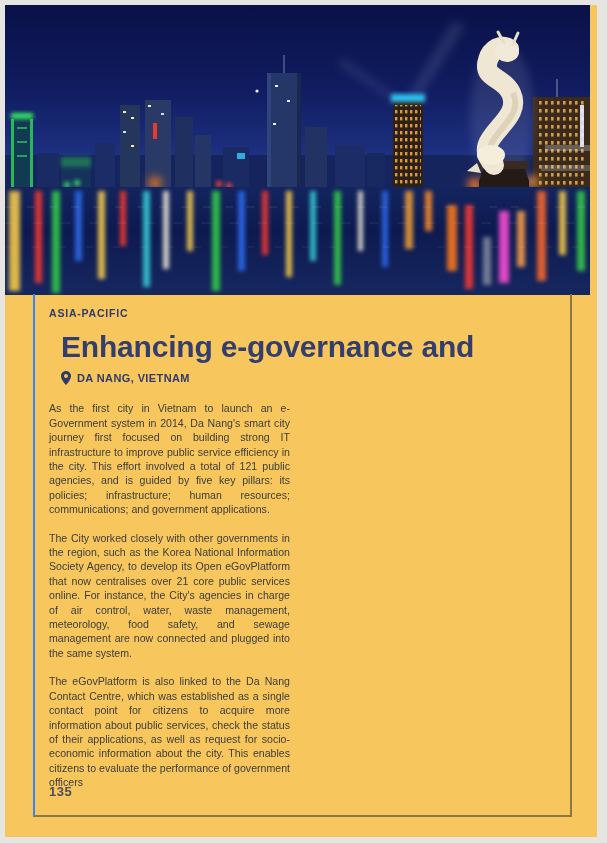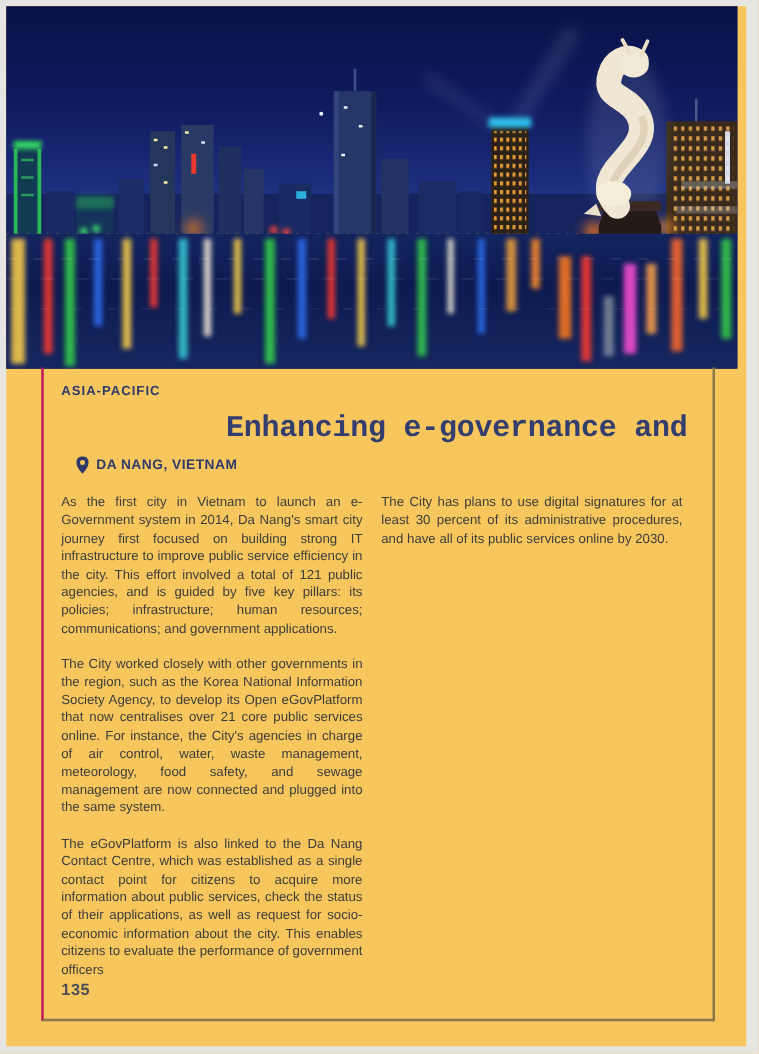--- a/index.html
+++ b/index.html
@@ -12,44 +12,45 @@
     position:absolute;left:5px;top:5px;width:592px;height:832px;
     background:#F7C75E;
   }
   .photo{
     position:absolute;left:0;top:0;width:585px;height:290px;overflow:hidden;
     background:#0c1654;
   }
   .photo svg{display:block;width:100%;height:100%;}
   .content-box{
     position:absolute;left:28px;right:25px;top:289px;bottom:20px;
-    border-left:2px solid #be185d;
+    border-left:2px solid #3b82f6;
     border-right:2px solid #8a7947;
     border-bottom:2px solid #8a7947;
   }
   .kicker{
     margin:13px 0 0 14px;
     font-size:10.5px;font-weight:600;letter-spacing:.8px;
     color:#2f3a6b;
   }
   .title{
     margin:12px 20px 0 26px;
-    font-family:Liberation Mono, monospace;
-    font-weight:bold;font-size:24px;line-height:1.08;
-    color:#333d6e;letter-spacing:-0.2px;text-align:right;
+    font-family:Liberation Sans, sans-serif;
+    font-weight:bold;font-size:30px;line-height:1.08;
+    color:#333d6e;letter-spacing:-0.2px;
   }
   .location{
     margin:8px 0 0 26px;
     display:flex;align-items:center;gap:6px;
     font-size:11px;font-weight:bold;letter-spacing:.4px;color:#2f3a6b;text-align:center;
   }
   .location svg{display:block;}
   .columns{
     display:flex;gap:15px;
     margin:16px 24px 0 14px;
+    align-items:center;
   }
   .col{flex:1;min-width:0;}
   .col p{
     margin:0 0 14px 0;
     font-size:10.6px;line-height:14.4px;
     text-align:justify;color:#3c3c3c;
   }
   .pagenum{
     position:absolute;left:14px;bottom:16px;
     font-size:13px;font-weight:bold;color:#4d4d58;letter-spacing:.5px;
@@ -227,19 +228,18 @@
       <span>DA NANG, VIETNAM</span>
     </div>
 
     <div class="columns">
       <div class="col">
         <p>As the first city in Vietnam to launch an e-Government system in 2014, Da Nang's smart city journey first focused on building strong IT infrastructure to improve public service efficiency in the city. This effort involved a total of 121 public agencies, and is guided by five key pillars: its policies; infrastructure; human resources; communications; and government applications.</p>
         <p>The City worked closely with other governments in the region, such as the Korea National Information Society Agency, to develop its Open eGovPlatform that now centralises over 21 core public services online. For instance, the City's agencies in charge of air control, water, waste management, meteorology, food safety, and sewage management are now connected and plugged into the same system.</p>
         <p>The eGovPlatform is also linked to the Da Nang Contact Centre, which was established as a single contact point for citizens to acquire more information about public services, check the status of their applications, as well as request for socio-economic information about the city. This enables citizens to evaluate the performance of government officers</p>
       </div>
       <div class="col">
-        <p>The City has plans to use digital signatures for at least 30 percent of its administrative procedures, and have all of its public services online by 2030.</p>
       </div>
     </div>
 
     <div class="pagenum">135</div>
   </div>
 </div>
 
 </body></html>

